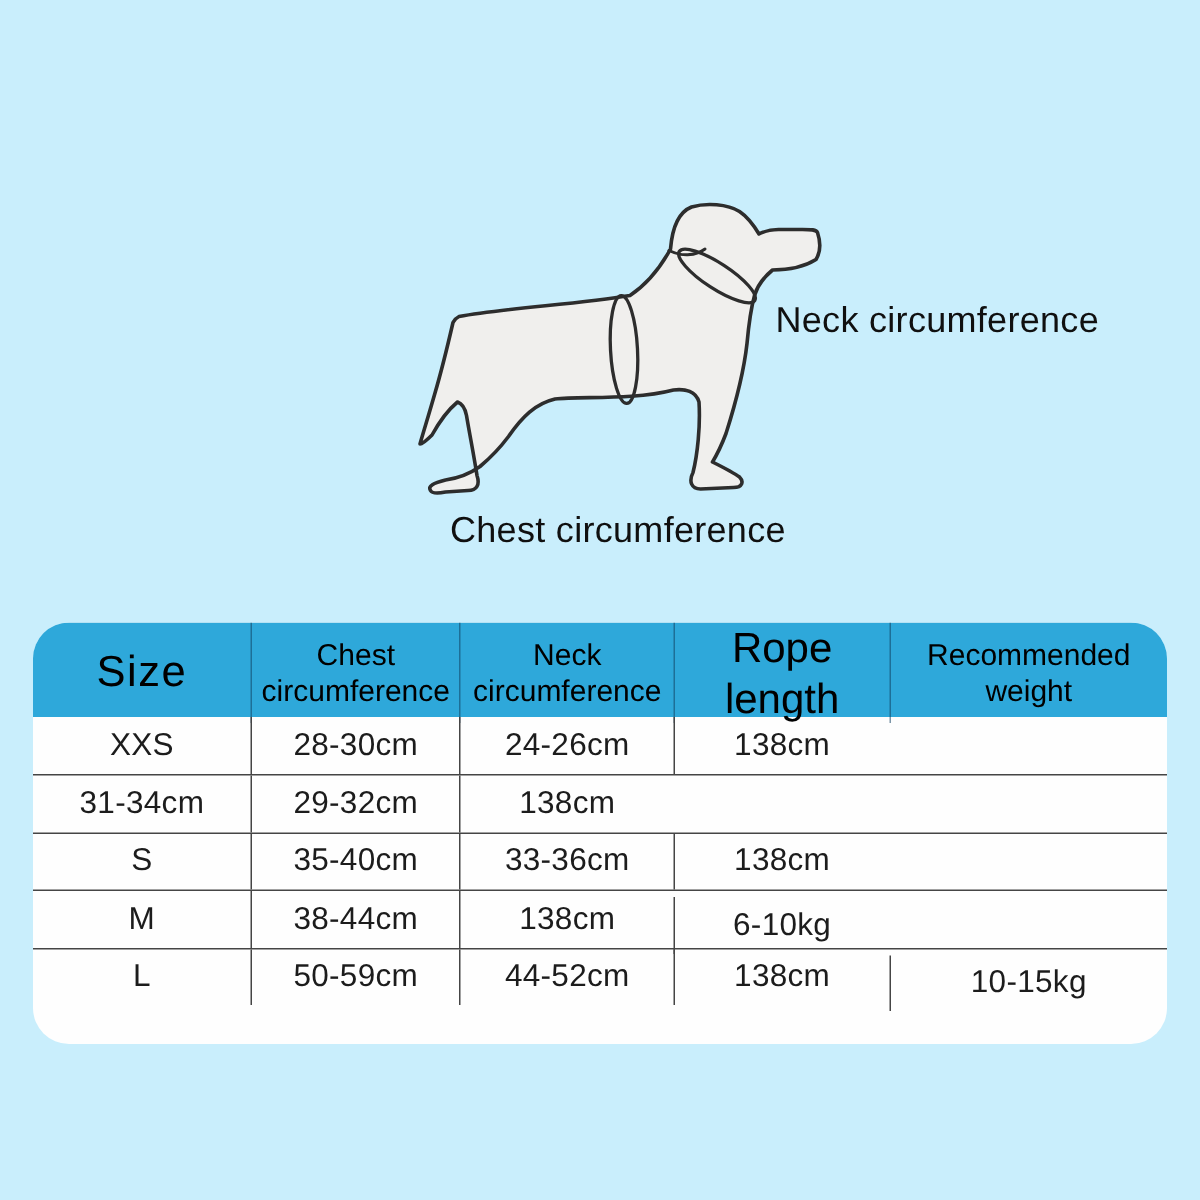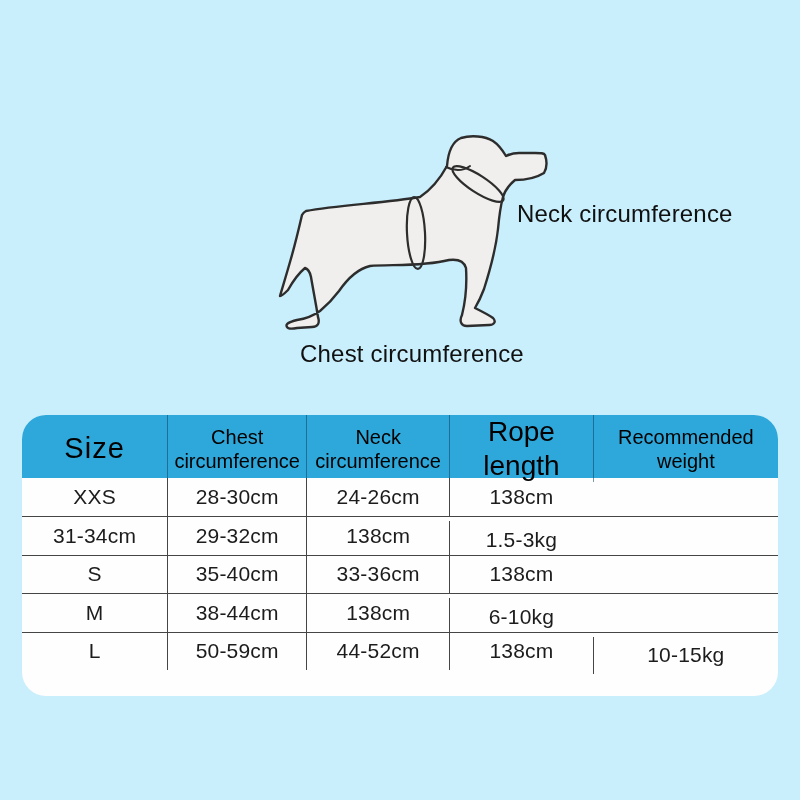--- a/index.html
+++ b/index.html
@@ -145,21 +145,20 @@
         <div class="td">XXS</div>
         <div class="td">28-30cm</div>
         <div class="td">24-26cm</div>
         <div class="td">138cm</div>
       </div>
 
       <div class="tr">
         <div class="td">31-34cm</div>
         <div class="td">29-32cm</div>
         <div class="td">138cm</div>
-        <div class="td weight">1.5-3kg</div>
       </div>
 
       <div class="tr">
         <div class="td">S</div>
         <div class="td">35-40cm</div>
         <div class="td">33-36cm</div>
         <div class="td">138cm</div>
       </div>
 
       <div class="tr">

